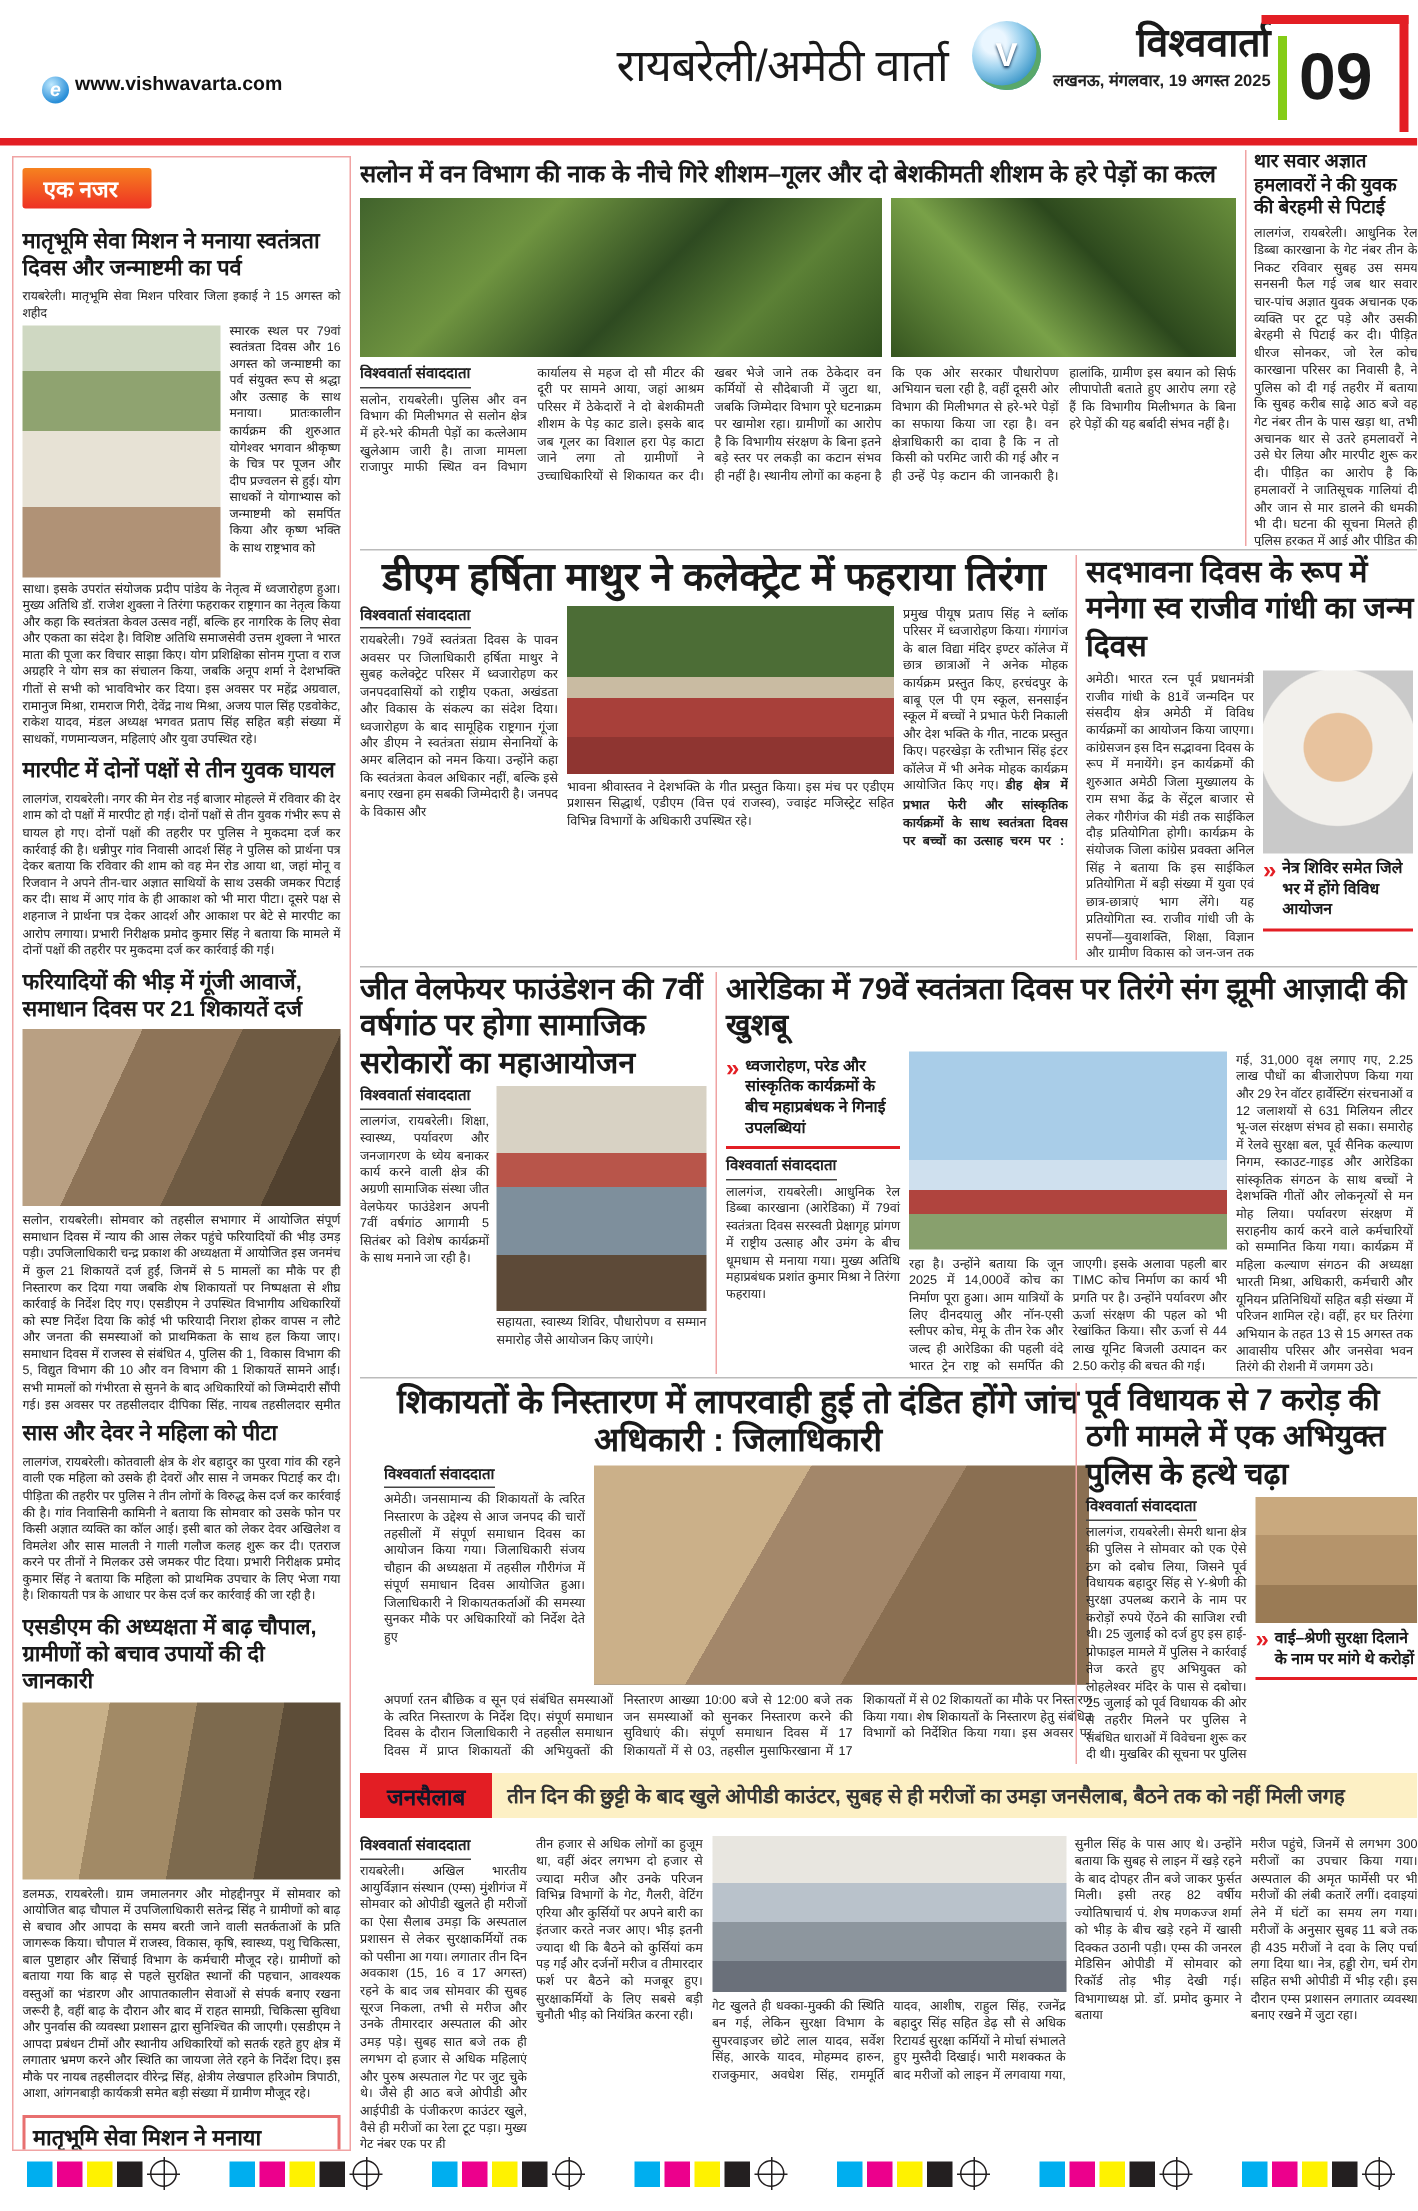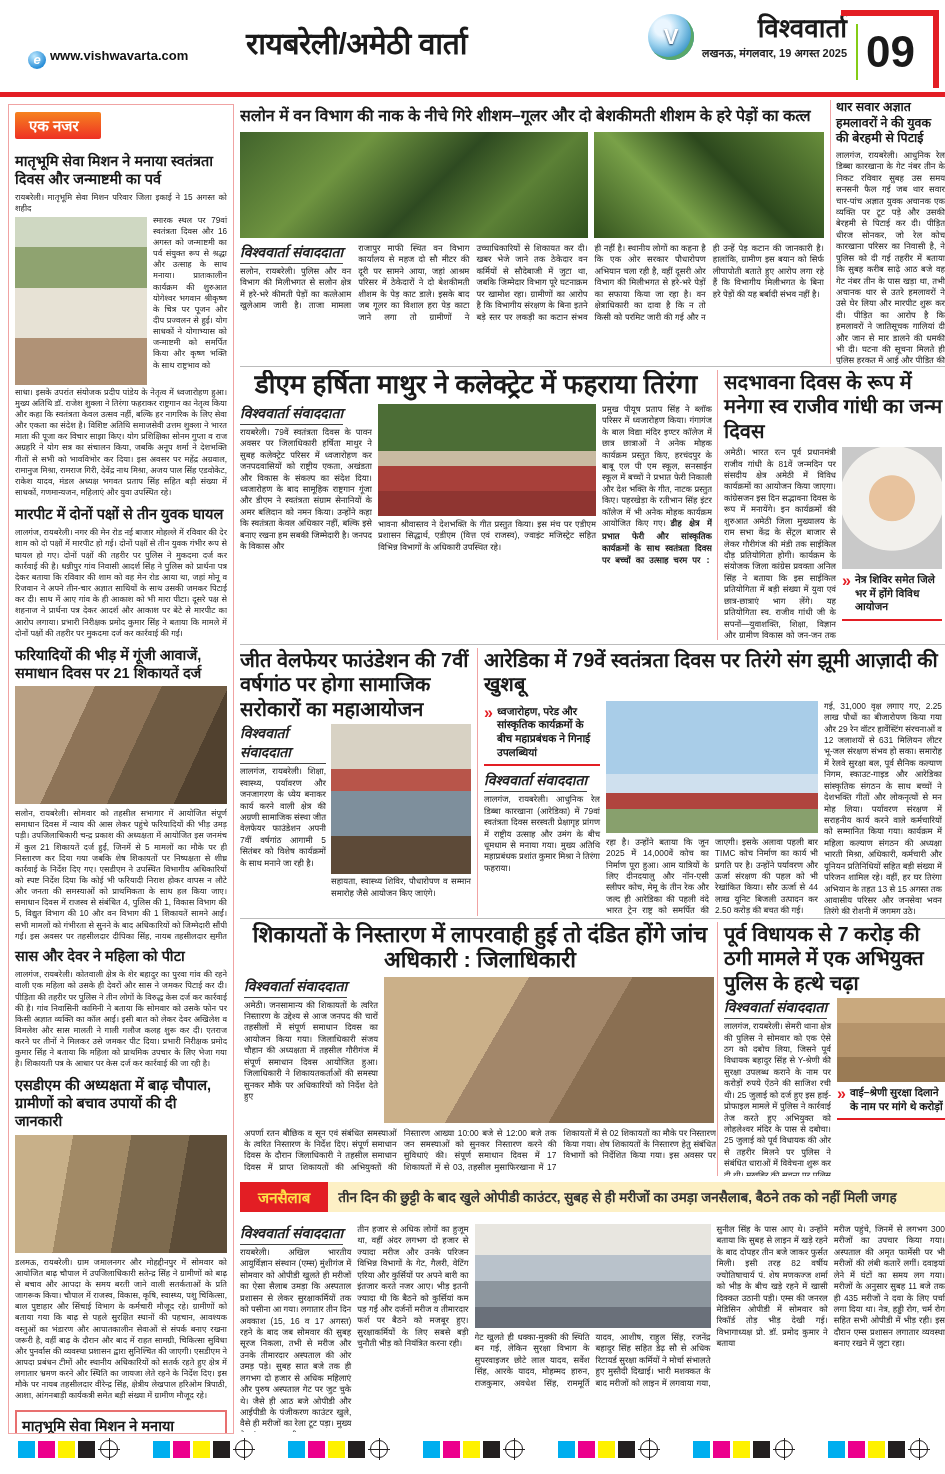--- a/index.html
+++ b/index.html
@@ -5,32 +5,32 @@
   html,body{margin:0;padding:0;background:#fff;}
   .page{position:relative;width:945px;height:1474px;background:#fff;overflow:hidden;
         font-family:"Liberation Sans","DejaVu Sans",sans-serif;color:#1a1a1a;}
   
   .hdr{position:absolute;top:0;left:0;width:945px;height:92px;}
   .hdr-rule{position:absolute;top:92px;left:0;width:945px;height:5px;background:#e31e24;}
   .site{position:absolute;left:28px;top:48px;font-size:13px;font-weight:bold;color:#111;}
   .e-icon{display:inline-block;width:18px;height:18px;line-height:17px;text-align:center;
           border-radius:50%;background:radial-gradient(circle at 35% 30%,#bfe9ff,#2a8fd8 70%);
           color:#fff;font-weight:bold;font-style:italic;font-size:13px;vertical-align:-4px;margin-right:4px;}
-  .section-title{position:absolute;left:246px;top:22px;width:400px;text-align:left;
-          font-size:30px;font-weight:bold;letter-spacing:-0.5px;}
+  .section-title{position:absolute;left:232px;top:22px;width:400px;text-align:right;
+          font-size:30px;font-weight:normal;letter-spacing:-0.5px;}
   .brandbox{position:absolute;left:648px;top:14px;display:flex;align-items:center;gap:8px;}
   .globe{width:46px;height:46px;border-radius:50%;
          background:radial-gradient(circle at 32% 30%,#eaf6ff 0 18%,#9fd3ef 40%,#3e98c9 70%,#2a6f9e);
          box-shadow:inset -3px -3px 0 #59a86a;display:flex;align-items:center;justify-content:center;
          color:#fff;font-weight:bold;font-size:22px;text-shadow:0 1px 2px #135;}
   .brand{font-size:26px;font-weight:bold;line-height:1;text-align:right;}
   .dateline{font-size:11px;font-weight:bold;color:#222;margin-top:4px;}
   .pagenum-frame{position:absolute;right:6px;top:10px;width:92px;height:72px;
          border-top:6px solid #e31e24;border-right:6px solid #e31e24;}
-  .pagenum{position:absolute;right:18px;top:8px;border-left:2px solid #84cc16;padding-left:8px;
+  .pagenum{position:absolute;right:18px;top:8px;border-left:6px solid #84cc16;padding-left:8px;
          font-size:44px;font-weight:bold;line-height:56px;margin-left:27px;}
   
   .sidebar{position:absolute;left:8px;top:104px;width:226px;height:1330px;
            border:1px solid #f0a3a3;box-sizing:border-box;padding:5px 6px;overflow:hidden;}
   .eknajar{display:inline-block;background:linear-gradient(#f6821f,#ee3124);color:#fff;
            font-size:15px;font-weight:bold;padding:3px 22px 4px 14px;border-radius:2px;margin:2px 0 6px;}
   .sb-h{font-size:14.5px;font-weight:bold;line-height:1.25;margin:7px 0 4px;}
   .sb-b{font-size:8.2px;line-height:1.36;text-align:justify;color:#222;}
   .sb-photo{width:100%;height:118px;margin:3px 0 4px;}
   .sb-photo1{float:left;width:132px;height:168px;margin:2px 6px 2px 0;}
@@ -38,22 +38,22 @@
   .clamp2{max-height:132px;overflow:hidden;}
   .clamp3{max-height:100px;overflow:hidden;}
   .clamp4{max-height:152px;overflow:hidden;}
   .sb-last{border:2px solid #e87070;padding:5px;margin-top:8px;}
   
   .main{position:absolute;left:240px;top:100px;width:705px;height:1336px;}
   .h-xl{font-size:31px;font-weight:bold;line-height:1.15;letter-spacing:-0.5px;}
   .h-sub{font-size:16px;font-weight:bold;margin-top:4px;}
   .h-lg{font-size:26px;font-weight:bold;text-align:center;line-height:1.15;}
   .h-md{font-size:20px;font-weight:bold;line-height:1.22;}
-  .byline{font-size:14px;font-weight:bold;border-bottom:1px solid #444;display:inline-block;
-          padding-bottom:1px;margin-bottom:2px;font-style:italic;}
+  .byline{font-size:10px;font-weight:bold;border-bottom:1px solid #444;display:inline-block;
+          padding-bottom:1px;margin-bottom:2px;}
   .bodytxt{font-size:8.4px;line-height:1.36;text-align:justify;color:#222;}
   .photo{background:#9aa;}
   .callout{display:flex;gap:4px;font-size:10.5px;font-weight:bold;line-height:1.3;
            border-bottom:2px solid #e31e24;padding-bottom:5px;margin:4px 0 5px;}
   .callout .arr{color:#e31e24;font-size:16px;line-height:1;font-weight:bold;}
   .vr{border-left:1px solid #f0a3a3;}
   .hrule{position:absolute;left:0;width:705px;border-top:1px solid #bbb;}
   
   .lead{position:absolute;top:0;left:0;width:584px;height:262px;overflow:hidden;}
   .lead-photos{display:flex;gap:6px;margin-top:6px;}
@@ -88,34 +88,34 @@
   .aredika{position:absolute;top:548px;left:237px;width:468px;height:268px;
      padding-left:6px;box-sizing:border-box;overflow:hidden;}
   .ar-grid{display:flex;gap:6px;margin-top:4px;}
   .ar-c1{width:116px;}
   .ar-mid{width:212px;}
   .ph-aredika{width:212px;height:132px;
      background:linear-gradient(#a9cde8 0 55%,#cfe0ee 55% 70%,#b0443e 70% 82%,#88a06d 82%);}
   .ar-mid-body{column-count:2;column-gap:6px;height:86px;overflow:hidden;margin-top:4px;}
   .ar-c3{width:118px;}
   
-  .complaints{position:absolute;top:822px;left:4px;width:472px;height:254px;overflow:hidden;}
+  .complaints{position:absolute;top:822px;left:16px;width:472px;height:254px;overflow:hidden;}
   .cm-row{display:flex;gap:6px;margin-top:4px;}
   .cm-c1{width:134px;}
   .ph-meeting{width:330px;height:146px;background:linear-gradient(120deg,#cbb089 0 35%,#a3876a 35% 60%,#8a6f52 60%),linear-gradient(#0000 75%,#3c2f22);}
   .cm-below{column-count:3;column-gap:7px;height:52px;overflow:hidden;margin-top:5px;}
   .fraud{position:absolute;top:822px;left:477px;width:228px;height:254px;
      padding-left:6px;box-sizing:border-box;overflow:hidden;}
   .fr-row{display:flex;gap:6px;margin-top:3px;}
   .fr-c1{width:108px;}
   .fr-right{width:108px;}
   .ph-police{width:108px;height:84px;background:linear-gradient(#c9a97e 0 30%,#b5946b 30% 70%,#9a7b55 70%);}
   
   .banner{position:absolute;top:1082px;left:0;width:705px;height:30px;display:flex;align-items:stretch;}
-  .banner-label{background:#e31e24;color:#fde047;font-size:15px;font-weight:bold;
+  .banner-label{background:#e31e24;color:#0f172a;font-size:15px;font-weight:bold;
      display:flex;align-items:center;padding:12px 18px;}
   .banner-text{background:#fdf0c5;flex:1;display:flex;align-items:center;
      font-size:13.5px;font-weight:bold;color:#333;padding:0 10px;}
   
   .aiims{position:absolute;top:1118px;left:0;width:705px;height:214px;overflow:hidden;}
   .ai-h{font-size:25px;font-weight:bold;line-height:1.15;letter-spacing:-0.5px;}
   .ai-cols{display:flex;gap:6px;margin-top:6px;}
   .ai-c{width:112px;}
   .ai-mid{width:236px;}
   .ph-crowd{width:236px;height:104px;background:linear-gradient(#e8e6e0 0 30%,#b9c2cb 30% 55%,#8d969e 55% 80%,#6a707a 80%);}

